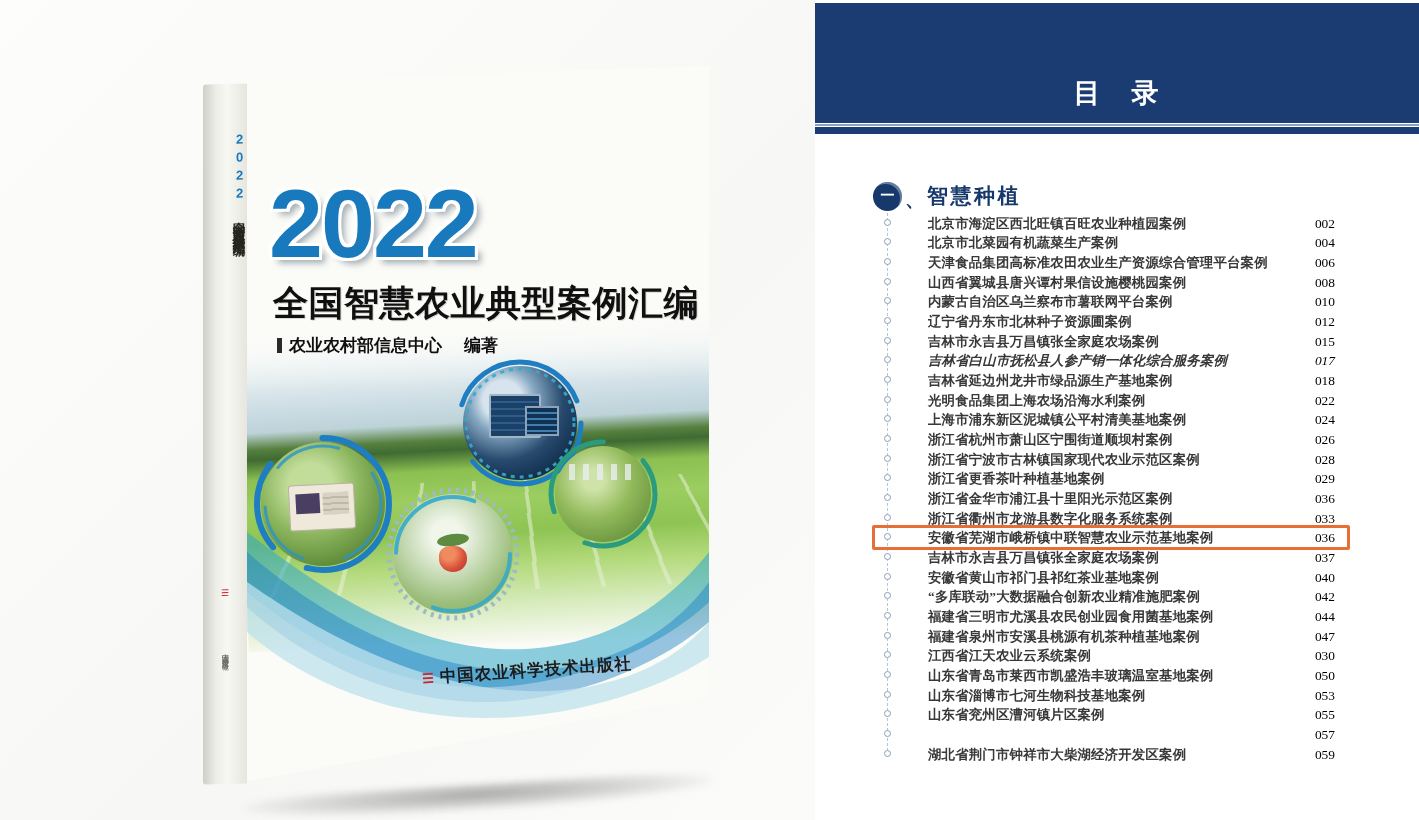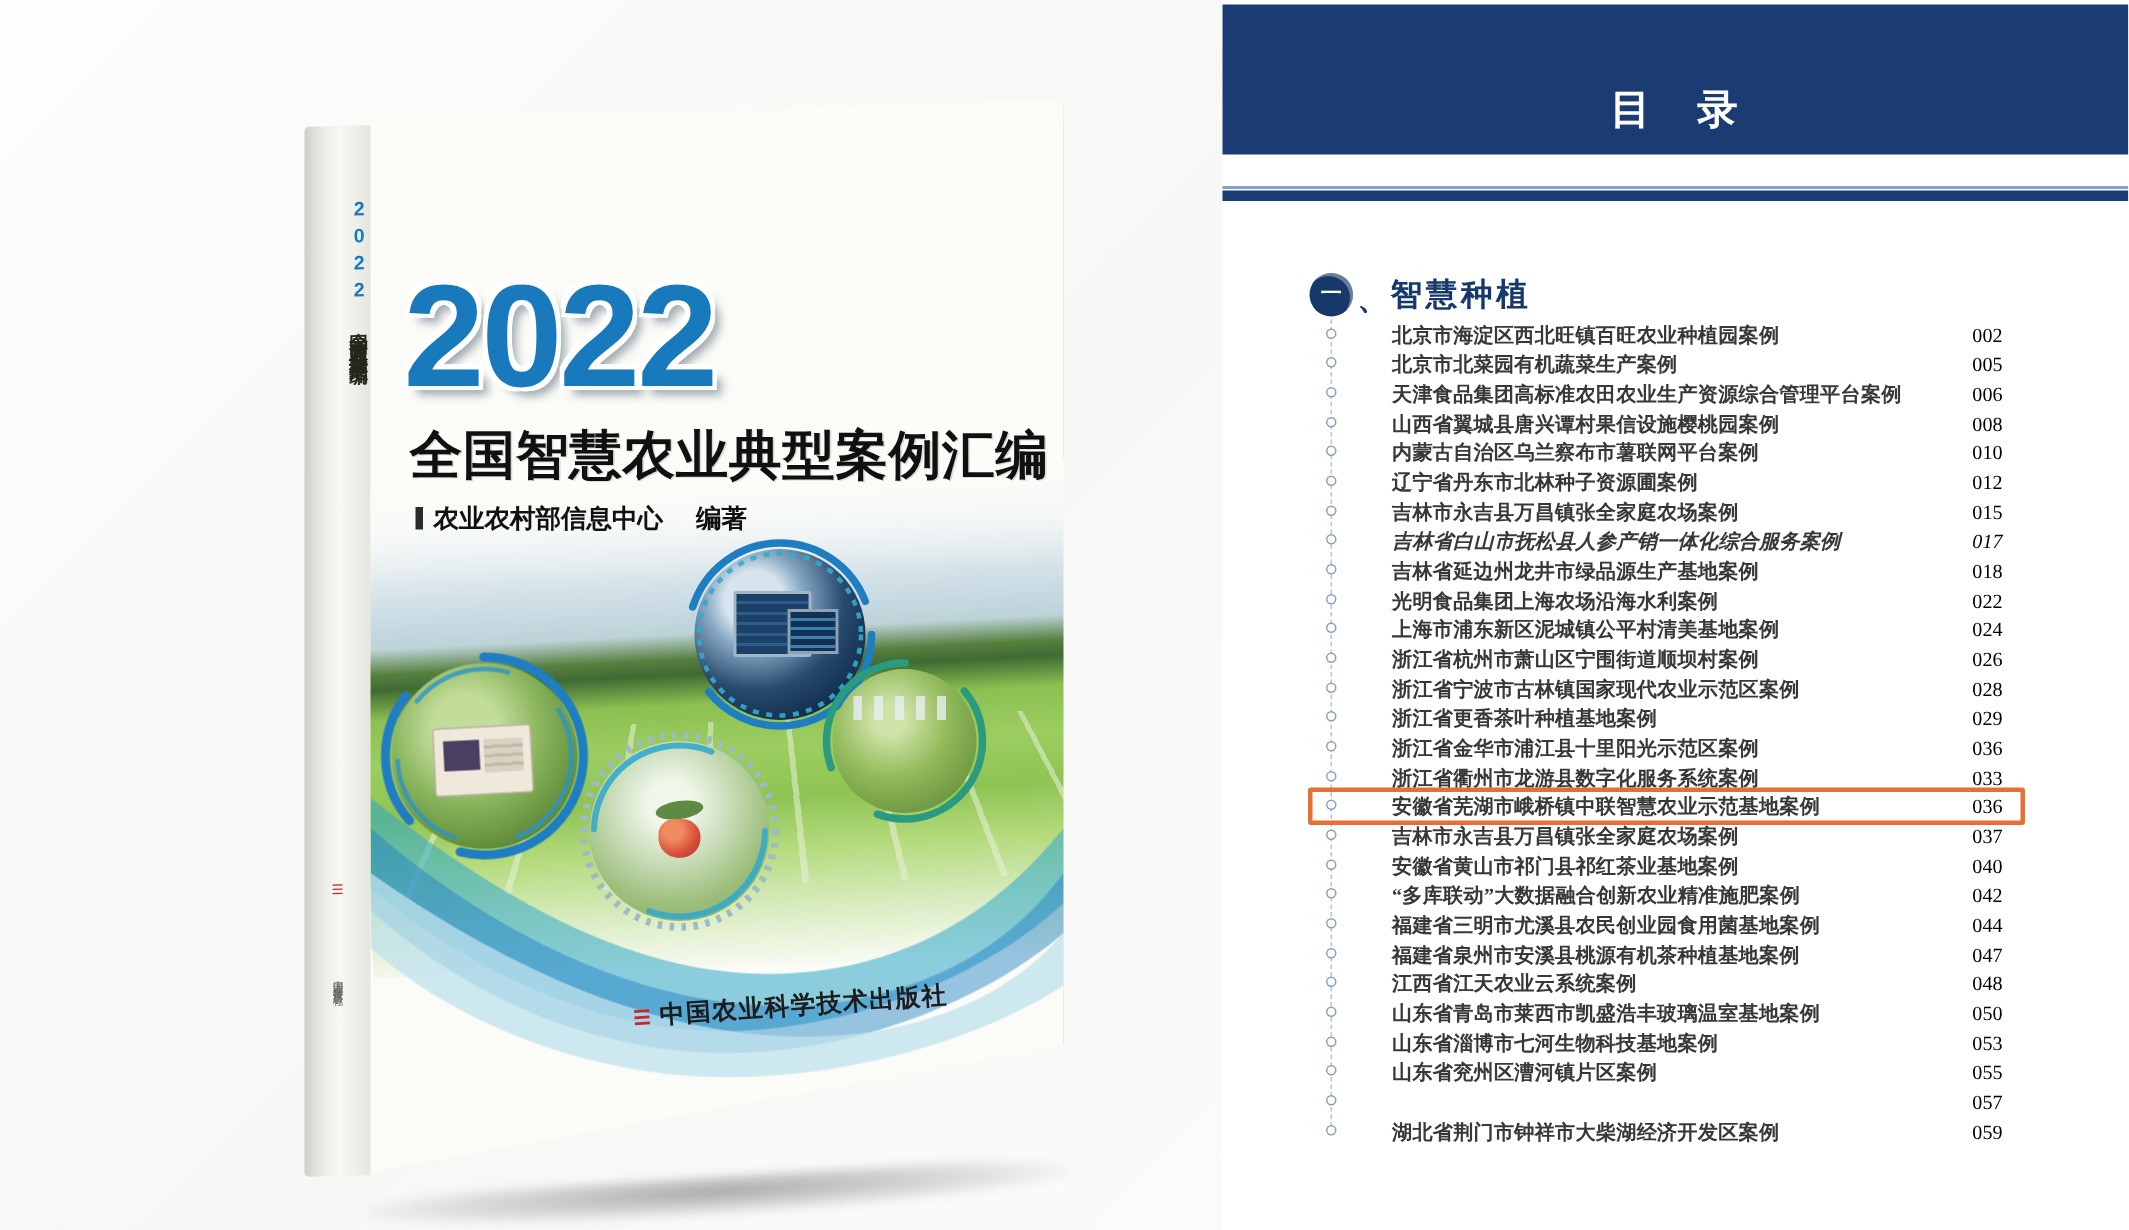--- a/index.html
+++ b/index.html
@@ -90,21 +90,21 @@
   .cover-pub { position:absolute; left:130px; top:598px; width:300px; text-align:center; transform:rotate(-4deg);
     font-family:"Liberation Sans",sans-serif; font-size:16.5px; font-weight:bold; color:#1c1c1c; letter-spacing:1px; }
   .cover-pub .logo { color:#cc2229; font-size:13px; margin-right:6px; letter-spacing:0; }
 
   .book-shadow { position:absolute; left:40px; top:722px; width:470px; height:26px; transform:rotate(-3.5deg);
     background:radial-gradient(ellipse at 50% 40%, rgba(40,40,40,.38) 0%, rgba(40,40,40,.12) 55%, rgba(40,40,40,0) 75%);
     filter:blur(3px); }
 
   
   .right-panel { position:absolute; left:815px; top:0; width:604px; height:820px; background:#ffffff; }
-  .banner { position:absolute; left:0; top:3px; width:604px; height:100px; background:#1a3c72; }
+  .banner { position:absolute; left:0; top:3px; width:604px; height:120px; background:#1a3c72; }
   .banner-title { position:absolute; left:0; right:0; bottom:12px; text-align:center;
     color:#ffffff; font-size:27px; font-weight:bold; letter-spacing:2px; }
   .banner-line { position:absolute; left:0; top:124px; width:604px; height:2px; background:#8aa0c4; }
   .banner-strip { position:absolute; left:0; top:127px; width:604px; height:7px; background:#1a3c72; }
 
   .section-header { position:absolute; left:58px; top:180px; height:32px; display:flex; align-items:center; }
   .section-circle { width:29px; height:29px; border-radius:50%; background:#16386b; color:#fff;
     display:flex; align-items:center; justify-content:center; font-size:14px; font-weight:bold;
     box-shadow:inset -2px 2px 0 rgba(255,255,255,.35); }
   .section-enum { color:#16386b; font-size:20px; font-weight:bold; margin:6px 2px 0 3px; }
@@ -212,21 +212,21 @@
 
     <div class="toc-list">
         <div class="toc-row" style="top: 213.5px;">
         <div class="toc-bullet"></div>
         <div class="toc-title">北京市海淀区西北旺镇百旺农业种植园案例</div>
         <div class="toc-page">002</div>
       </div>
         <div class="toc-row" style="top: 233.17px;">
         <div class="toc-bullet"></div>
         <div class="toc-title">北京市北菜园有机蔬菜生产案例</div>
-        <div class="toc-page">005</div>
+        <div class="toc-page">004</div>
       </div>
         <div class="toc-row" style="top: 252.84px;">
         <div class="toc-bullet"></div>
         <div class="toc-title">天津食品集团高标准农田农业生产资源综合管理平台案例</div>
         <div class="toc-page">006</div>
       </div>
         <div class="toc-row" style="top: 272.51px;">
         <div class="toc-bullet"></div>
         <div class="toc-title">山西省翼城县唐兴谭村果信设施樱桃园案例</div>
         <div class="toc-page">008</div>
@@ -317,21 +317,21 @@
         <div class="toc-page">044</div>
       </div>
         <div class="toc-row" style="top: 626.57px;">
         <div class="toc-bullet"></div>
         <div class="toc-title">福建省泉州市安溪县桃源有机茶种植基地案例</div>
         <div class="toc-page">047</div>
       </div>
         <div class="toc-row" style="top: 646.24px;">
         <div class="toc-bullet"></div>
         <div class="toc-title">江西省江天农业云系统案例</div>
-        <div class="toc-page">048</div>
+        <div class="toc-page">030</div>
       </div>
         <div class="toc-row" style="top: 665.91px;">
         <div class="toc-bullet"></div>
         <div class="toc-title">山东省青岛市莱西市凯盛浩丰玻璃温室基地案例</div>
         <div class="toc-page">050</div>
       </div>
         <div class="toc-row" style="top: 685.58px;">
         <div class="toc-bullet"></div>
         <div class="toc-title">山东省淄博市七河生物科技基地案例</div>
         <div class="toc-page">053</div>

